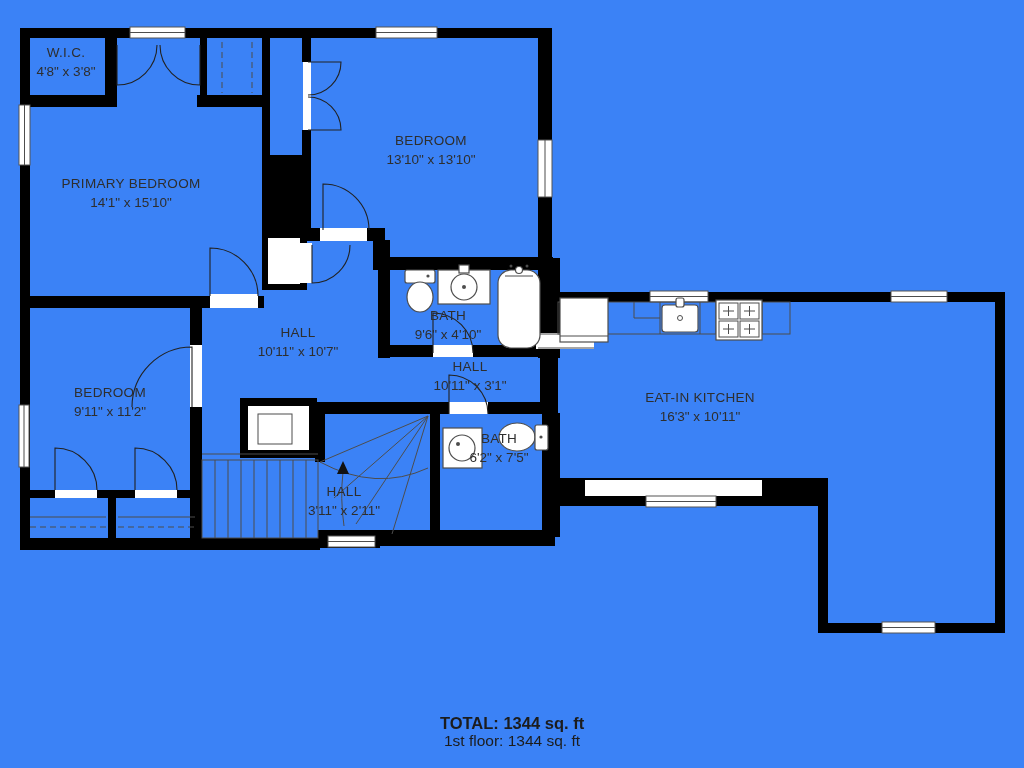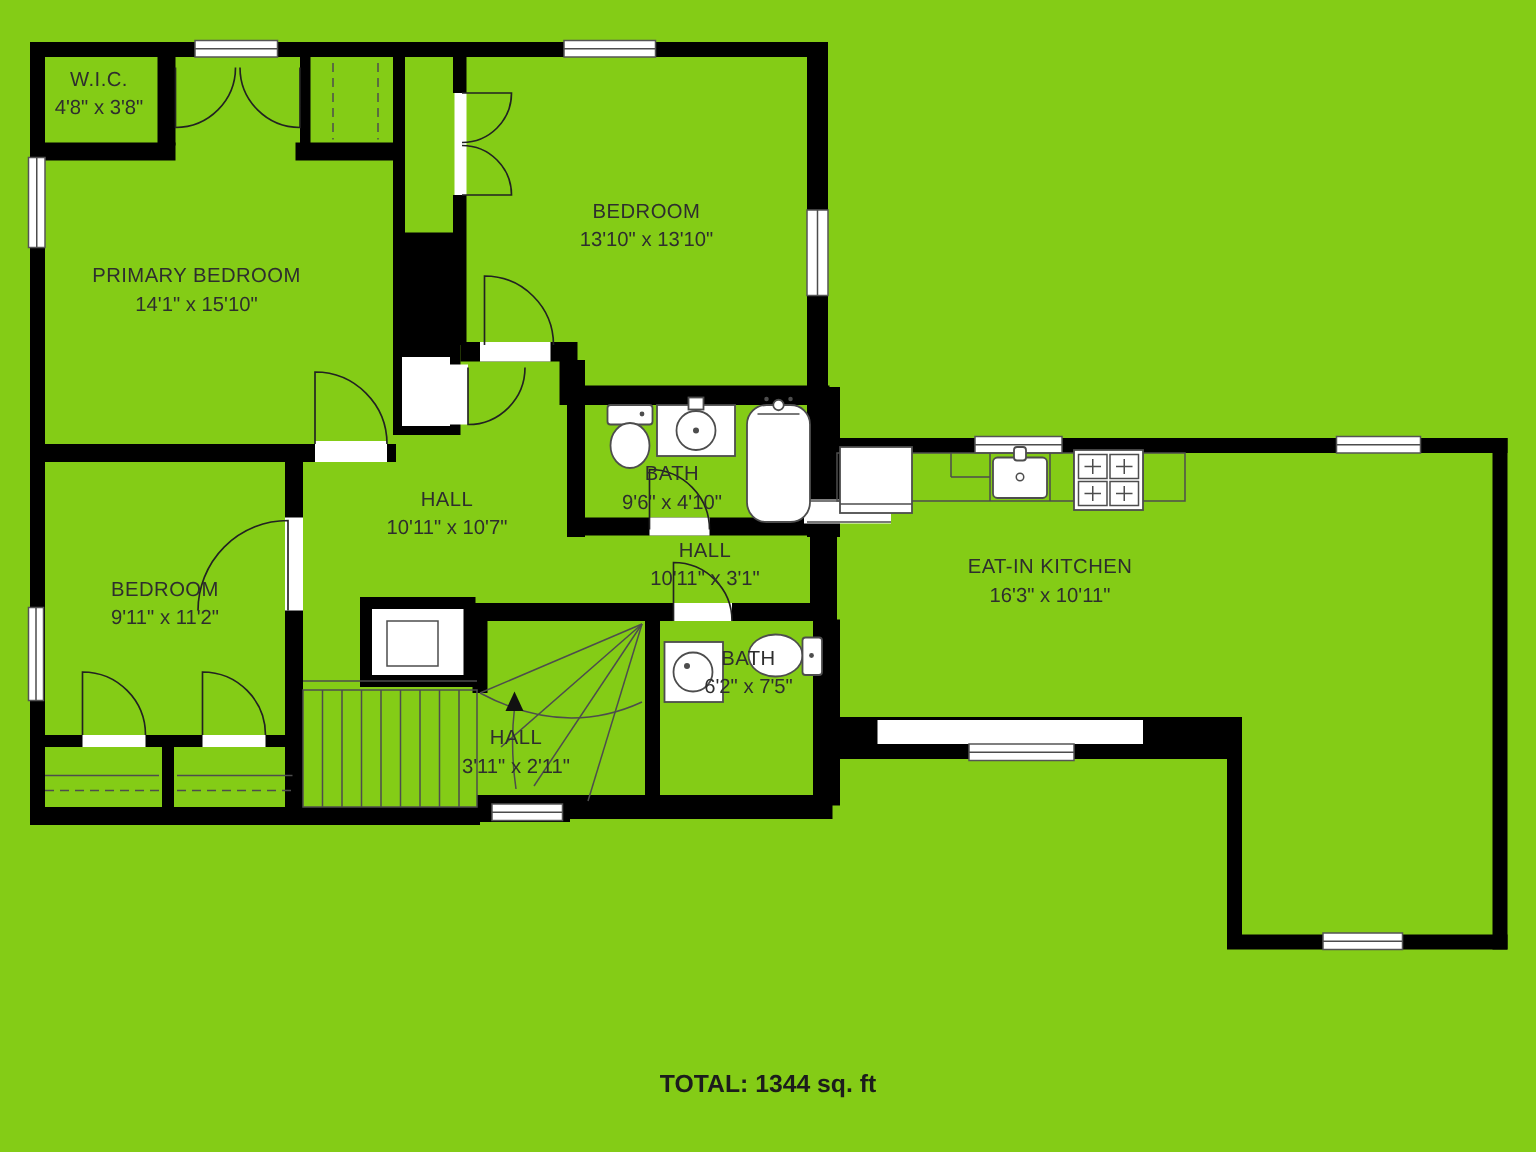--- a/index.html
+++ b/index.html
@@ -1,16 +1,16 @@
 <!DOCTYPE html>
 <html><head>
 <meta charset="utf-8">
 <style>
   html,body{margin:0;padding:0;background:#fff;}
-  #stage{position:relative;width:1024px;height:768px;background:#84cc16;overflow:hidden;
+  #stage{position:relative;width:1024px;height:768px;background:#3b82f6;overflow:hidden;
          font-family:"Liberation Sans","DejaVu Sans",sans-serif;}
   #plan-svg{position:absolute;left:0;top:0;}
   .room-label{position:absolute;transform:translate(-50%,-50%);text-align:center;
               color:#2e2e2e;font-size:13.5px;line-height:19px;white-space:nowrap;}
   .room-label .rname{letter-spacing:.3px;}
   #footer{position:absolute;left:512px;top:686px;transform:translateX(-50%);
           text-align:center;color:#1c1c1c;font-size:15.5px;line-height:18px;white-space:nowrap;}
   #footer .total{font-weight:bold;font-size:16.5px;margin-top:28px;}
   #footer .disclaimer{margin-top:9px;font-size:8.5px;color:#3a3a3a;letter-spacing:.2px;}
   .wall{fill:#000;}
@@ -285,21 +285,22 @@
       <div class="rdims">9'11" x 11'2"</div>
   </div>
   <div class="room-label" style="left:499px;top:448px">
     <div class="rname">BATH</div>
       <div class="rdims">6'2" x 7'5"</div>
   </div>
   <div class="room-label" style="left:344px;top:501px">
     <div class="rname">HALL</div>
       <div class="rdims">3'11" x 2'11"</div>
   </div>
-  <div class="room-label" style="left:700px;top:387px">
+  <div class="room-label" style="left:700px;top:407px">
     <div class="rname">EAT-IN KITCHEN</div>
       <div class="rdims">16'3" x 10'11"</div>
   </div>
 
   <div id="footer">
     <div class="total">TOTAL: 1344 sq. ft</div>
+    <div class="floor1">1st floor: 1344 sq. ft</div>
   </div>
 </div>
 
 </body></html>

